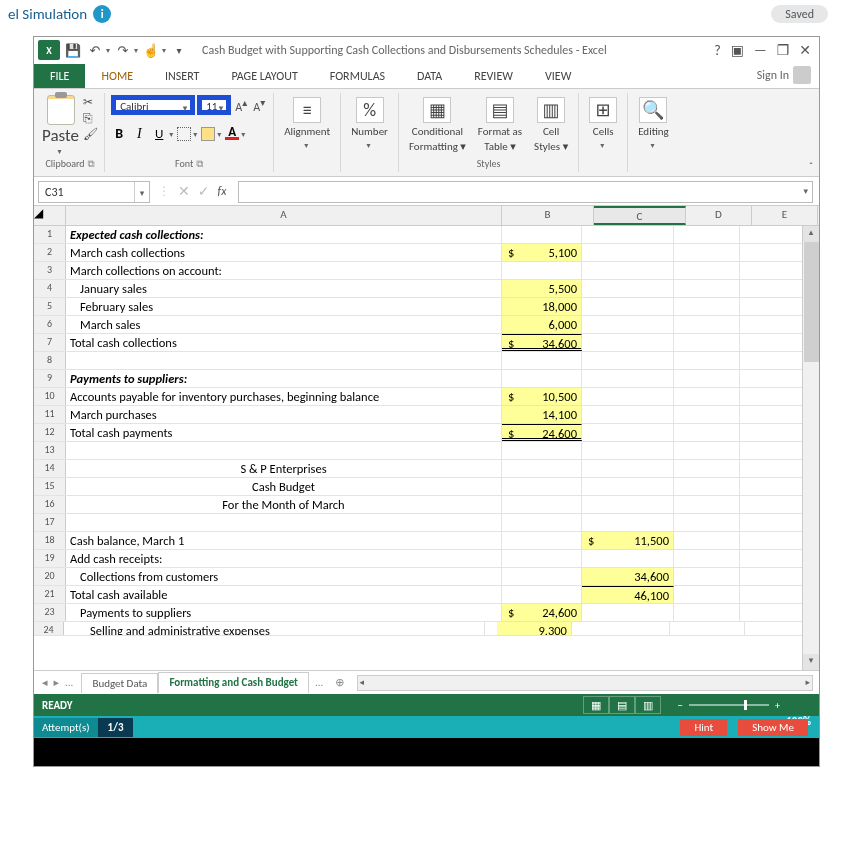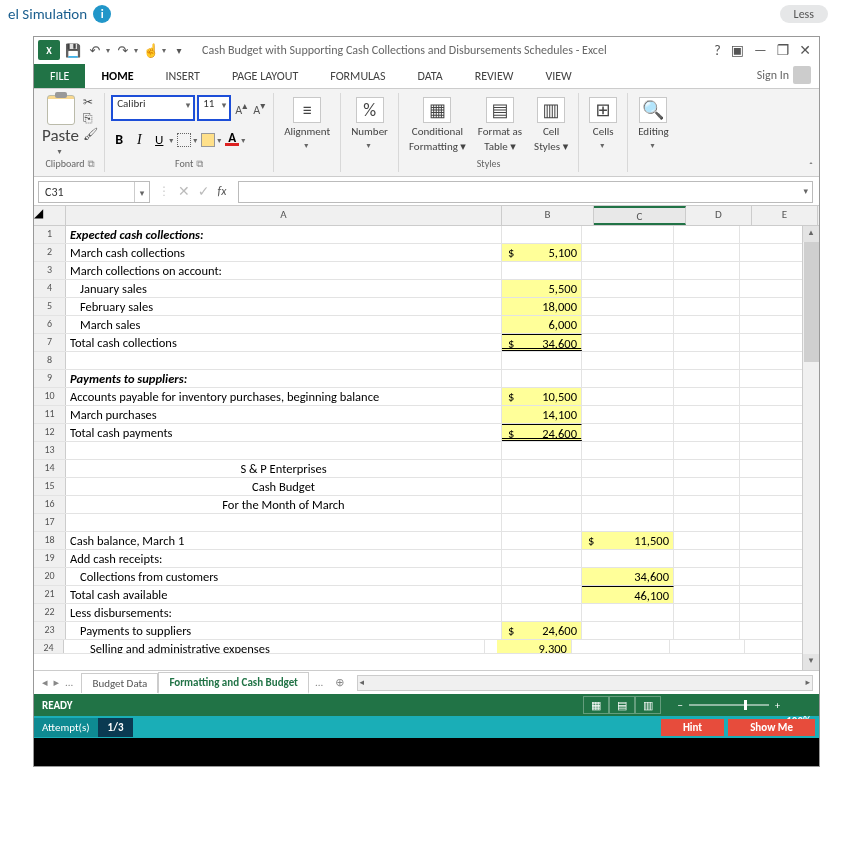--- a/index.html
+++ b/index.html
@@ -10,34 +10,34 @@
 .saved-pill { margin-left: auto; margin-right: 10px; background: #e6e7e8; color: #555; padding: 2px 14px; border-radius: 12px; font-size: 12px; }
 .excel-frame { border: 1px solid #999; margin: 8px 26px 0 33px; }
 .title-row { display: flex; align-items: center; background: #fff; height: 26px; padding: 0 4px; gap: 4px; color: #555; }
 .xl-icon { width: 22px; height: 20px; background: #217346; color: #fff; display: inline-flex; align-items: center; justify-content: center; font-size: 10px; font-weight: bold; border-radius: 2px; }
 .qat-btn { width: 18px; height: 18px; display: inline-flex; align-items: center; justify-content: center; color: #555; font-size: 13px; }
 .doc-title { margin-left: 10px; color: #666; font-size: 12px; flex: 1; }
 .win-ctrl { margin-left: auto; display: flex; gap: 10px; color: #555; font-size: 14px; padding-right: 4px;}
 .tabs-row { display: flex; align-items: flex-end; background: #fff; border-bottom: 1px solid #ccc; height: 26px; padding-left: 40px; gap: 0; }
 .file-tab { background: #217346; color: #fff; padding: 5px 16px; font-size: 12px; margin-left: -40px; }
 .rib-tab { padding: 5px 16px; color: #444; font-size: 12px; cursor: pointer; }
-.rib-tab.active { color: #000000; font-weight: bold; }
+.rib-tab.active { color: #a16207; }
 .signin { margin-left: auto; color: #666; padding: 4px 8px; display: flex; align-items: center; gap: 4px; }
 .avatar { width: 18px; height: 18px; background: #ccc; border-radius: 2px;}
 .ribbon { display: flex; background: #f3f3f3; border-bottom: 1px solid #ccc; height: 88px; padding: 4px 2px; }
 .rgroup { display: flex; flex-direction: column; align-items: center; border-right: 1px solid #d8d8d8; padding: 0 6px 2px; }
 .rgroup-body { flex: 1; display: flex; align-items: flex-start; gap: 4px; padding-top: 2px;}
 .rgroup-label { font-size: 10px; color: #666; height: 14px; display:flex; align-items:center; gap:3px;}
 .glyph { font-size: 10px; color:#888;}
 .paste-col { display: flex; flex-direction: column; align-items: center; gap: 0; }
 .clipboard-icn { width: 28px; height: 30px; background: linear-gradient(#f8d890 12%, #fff 12%); border: 1px solid #bba; border-radius: 3px; position: relative; }
 .clipboard-icn::before{content:'';position:absolute;top:-4px;left:7px;width:12px;height:6px;background:#999;border-radius:2px;}
 .mini-btns { display: flex; flex-direction: column; gap: 2px; font-size: 12px; color:#444;}
 .font-top { display: flex; gap: 2px; align-items: center; }
-.sel { background: #fff; border: 2px solid #1d4ed8; height: 26px; font-size: 11px; padding: 0 14px 0 4px; position: relative; color:#333;}
+.sel { background: #fff; border: 5px solid #1d4ed8; height: 20px; font-size: 11px; padding: 0 14px 0 4px; position: relative; color:#333;}
 .sel.fontname{width:84px;}
 .sel.fontsize{width:34px;}
 .sel::after{content:'▾';position:absolute;right:3px;top:2px;font-size:9px;color:#666;}
 .aA{font-size:12px;color:#555;padding:0 2px;}
 .font-bot { display: flex; gap: 4px; align-items: center; margin-top: 6px;}
 .font-bot .b{font-weight:bold;font-size:14px;width:16px;text-align:center;}
 .font-bot .i{font-style:italic;font-family:serif;font-size:14px;width:16px;text-align:center;}
 .font-bot .u{text-decoration:underline;font-size:13px;width:16px;text-align:center;}
 .dd{font-size:8px;color:#666;margin-left:-2px;}
 .brd-icn{display:inline-block;width:14px;height:14px;border:1px dotted #666;}
@@ -96,34 +96,34 @@
 .statusbar{display:flex;align-items:center;height:22px;background:#217346;color:#fff;font-size:11px;padding:0 8px;gap:8px;}
 .viewbtns{margin-left:auto;display:flex;gap:0;}
 .vb{width:26px;height:18px;border:1px solid rgba(255,255,255,.3);display:flex;align-items:center;justify-content:center;}
 .zoom{display:flex;align-items:center;gap:6px;margin-left:8px;}
 .zline{width:80px;height:2px;background:rgba(255,255,255,.5);position:relative;}
 .zline .zt{position:absolute;top:-4px;left:55px;width:3px;height:10px;background:#fff;}
 .attempts{display:flex;align-items:center;height:22px;background:#1aaeb7;color:#fff;font-size:11px;}
 .attempts .lbl{background:#0e8a92;padding:3px 8px;font-weight:normal;}
 .attempts .val{background:#0a3a52;padding:3px 10px;font-weight:bold;}
 .attempts .sp{flex:1;}
-.obtn{padding:2px 22px;font-size:11px;color:#fff;margin-right:4px;font-weight:bold;}
+.obtn{padding:2px 14px;font-size:11px;color:#fff;margin-right:11px;font-weight:normal;}
 .obtn.hint{background:#e74c3c;}
 .obtn.show{background:#e74c3c;}
 .blackbar{height:28px;background:#000;}
 .ribbon-rel{position:relative;}
 .collapse{position:absolute;right:6px;bottom:3px;font-size:10px;color:#555;}
 </style>
 </head>
 <body>
 
 <div class="topbar">
   <span class="topbar-title">el Simulation</span>
   <span class="info-icon">i</span>
-  <span class="saved-pill">Less</span>
+  <span class="saved-pill">Saved</span>
 </div>
 
 <div class="excel-frame">
 
   <div class="title-row">
     <span class="xl-icon">X</span>
     <span class="qat-btn">💾</span>
     <span class="qat-btn">↶</span>
       <span class="dd">▾</span>
     <span class="qat-btn">↷</span>
@@ -463,28 +463,20 @@
       </div>
     <div class="row">
         <div class="rh">21</div>
         <div class="c A">Total cash available</div>
         <div class="c B"></div>
         <div class="c C hl tot-top">46,100</div>
         <div class="c D"></div>
         <div class="c E"></div>
       </div>
     <div class="row">
-        <div class="rh">22</div>
-        <div class="c A">Less disbursements:</div>
-        <div class="c B"></div>
-        <div class="c C"></div>
-        <div class="c D"></div>
-        <div class="c E"></div>
-      </div>
-    <div class="row">
         <div class="rh">23</div>
         <div class="c A indent">Payments to suppliers</div>
         <div class="c B hl dol">24,600</div>
         <div class="c C"></div>
         <div class="c D"></div>
         <div class="c E"></div>
       </div>
     <div class="row" style="height:14px;overflow:hidden;gap:12px;">
         <div class="rh">24</div>
         <div class="c A indent">Selling and administrative expenses</div>

